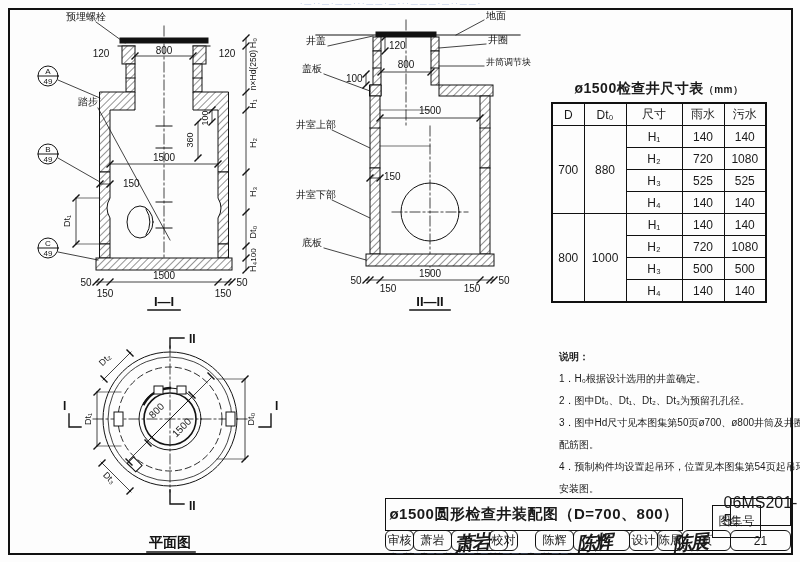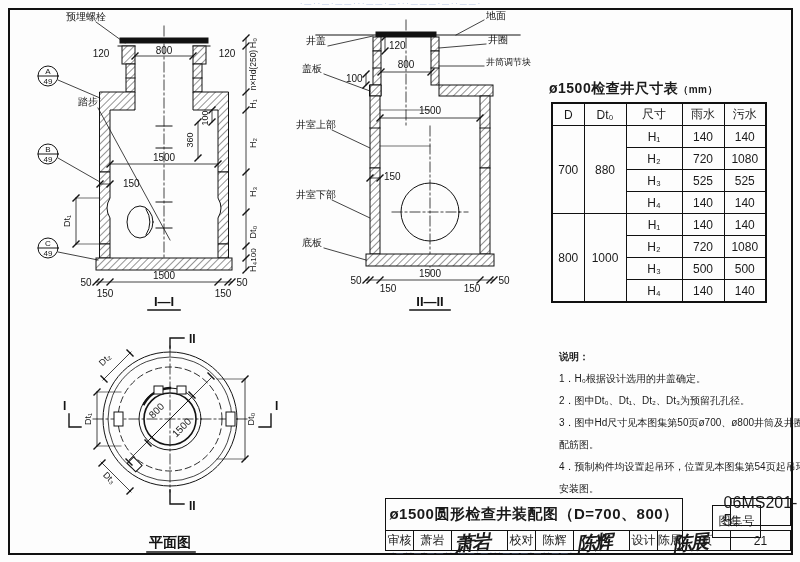--- a/index.html
+++ b/index.html
@@ -6,40 +6,40 @@
   .page{position:relative;width:800px;height:562px;background:#fdfdfd;overflow:hidden;
         font-family:"Liberation Sans","DejaVu Sans",sans-serif;color:#1a1a1a;}
   .frame{position:absolute;left:8px;top:8px;width:781px;height:543px;border:2.5px solid #111;}
   svg text{fill:#141414;}
   .wm{position:absolute;color:#7b97cf;opacity:.55;filter:blur(.6px);font-size:7px;letter-spacing:2px;white-space:nowrap;}
   .wm.top{left:300px;top:0px;}
   .wm.bot{left:392px;top:549px;}
 
   
   .dim-table-wrap{position:absolute;left:549px;top:80px;width:220px;}
-  .dim-table-title{text-align:left;font-weight:bold;font-size:14px;letter-spacing:.5px;}
+  .dim-table-title{text-align:center;font-weight:bold;font-size:14px;letter-spacing:.5px;}
   .dim-table-title .unit{font-weight:bold;font-size:10px;}
   table.dims{border-collapse:collapse;margin:4px auto 0;table-layout:fixed;}
   table.dims td,table.dims th{border:1px solid #111;font-size:12px;text-align:center;
       padding:0;height:21px;font-weight:normal;}
   table.dims{border:2px solid #111;}
   col.c1{width:32px}col.c2{width:42px}col.c3{width:56px}col.c4{width:42px}col.c5{width:42px}
 
   
   .notes{position:absolute;left:559px;top:346px;width:254px;font-size:10px;line-height:22px;}
   .notes .nt{font-weight:bold;}
 
   
   .tblock{position:absolute;left:385px;top:498px;width:406px;height:53px;font-size:12px;}
   .tblock .cell{position:absolute;border:1px solid #111;box-sizing:border-box;
       display:flex;align-items:center;justify-content:center;background:#fff0;}
   .tb-title{left:0;top:0;width:298px;height:33px;font-weight:bold;font-size:15px;letter-spacing:.5px;}
   .tb-atlas-l{left:297px;top:7px;width:49px;height:33px;margin-left:30px;}
   .tb-atlas-v{left:345px;top:0;width:61px;height:28px;font-size:16px;}
-  .row2{top:32px;height:21px;}
+  .row2{top:32px;height:21px;border-radius:6px;}
   .sig{position:absolute;font-family:"Liberation Serif","DejaVu Serif",serif;
        font-style:italic;font-weight:bold;font-size:19px;transform:rotate(-5deg);
        letter-spacing:-2px;white-space:nowrap;}
 </style>
 </head>
 <body>
 
 <div class="page">
 
   <svg width="0" height="0" style="position:absolute">
@@ -434,21 +434,21 @@
   </div>
 
   <div class="tblock">
     <div class="cell tb-title">ø1500圆形检查井装配图（D=700、800）</div>
     <div class="cell tb-atlas-l">图集号</div>
     <div class="cell tb-atlas-v">06MS201-5</div>
 
     <div class="cell row2" style="left:0;width:29px">审核</div>
     <div class="cell row2" style="left:28px;width:39px">萧岩</div>
     <div class="cell row2" style="left:66px;width:57px"></div>
-    <div class="cell row2" style="left:122px;width:29px">校对</div>
+    <div class="cell row2" style="left:104px;width:29px">校对</div>
     <div class="cell row2" style="left:150px;width:39px">陈辉</div>
     <div class="cell row2" style="left:188px;width:57px"></div>
     <div class="cell row2" style="left:244px;width:29px">设计</div>
     <div class="cell row2" style="left:272px;width:26px">陈展</div>
     <div class="cell row2" style="left:297px;width:49px">页</div>
     <div class="cell row2" style="left:345px;width:61px">21</div>
 
     <div class="sig" style="left:70px;top:32px">萧岩</div>
     <div class="sig" style="left:192px;top:32px">陈辉</div>
     <div class="sig" style="left:288px;top:32px">陈展</div>

